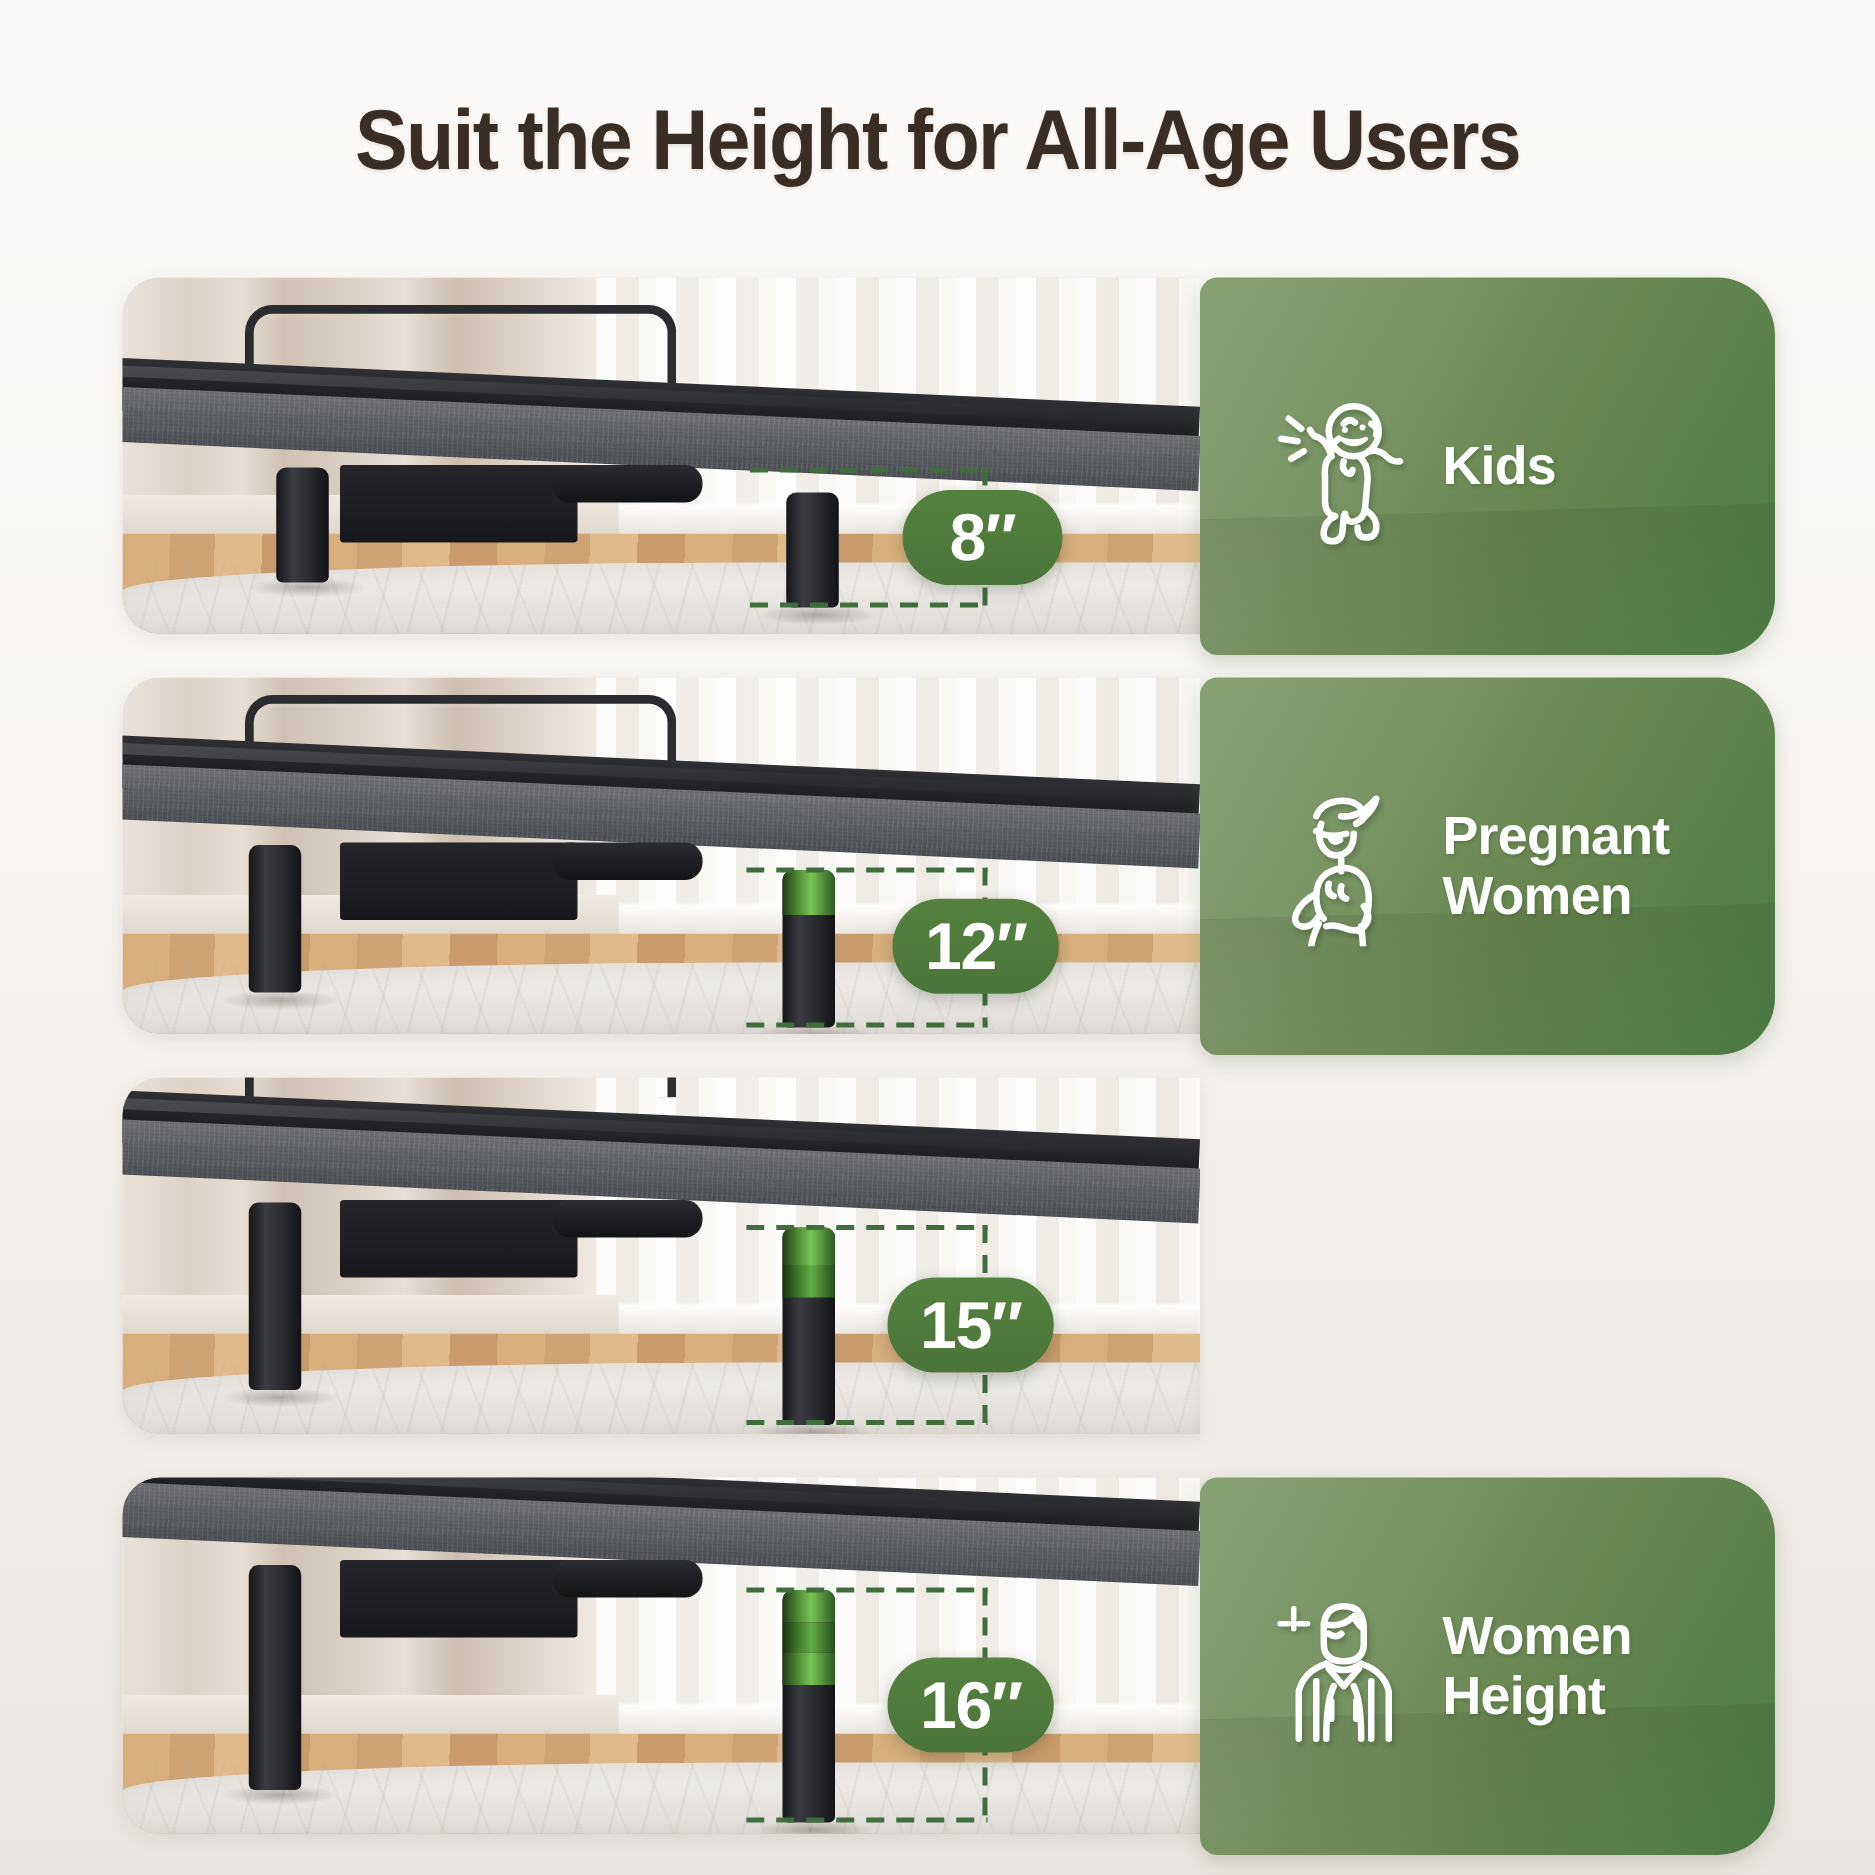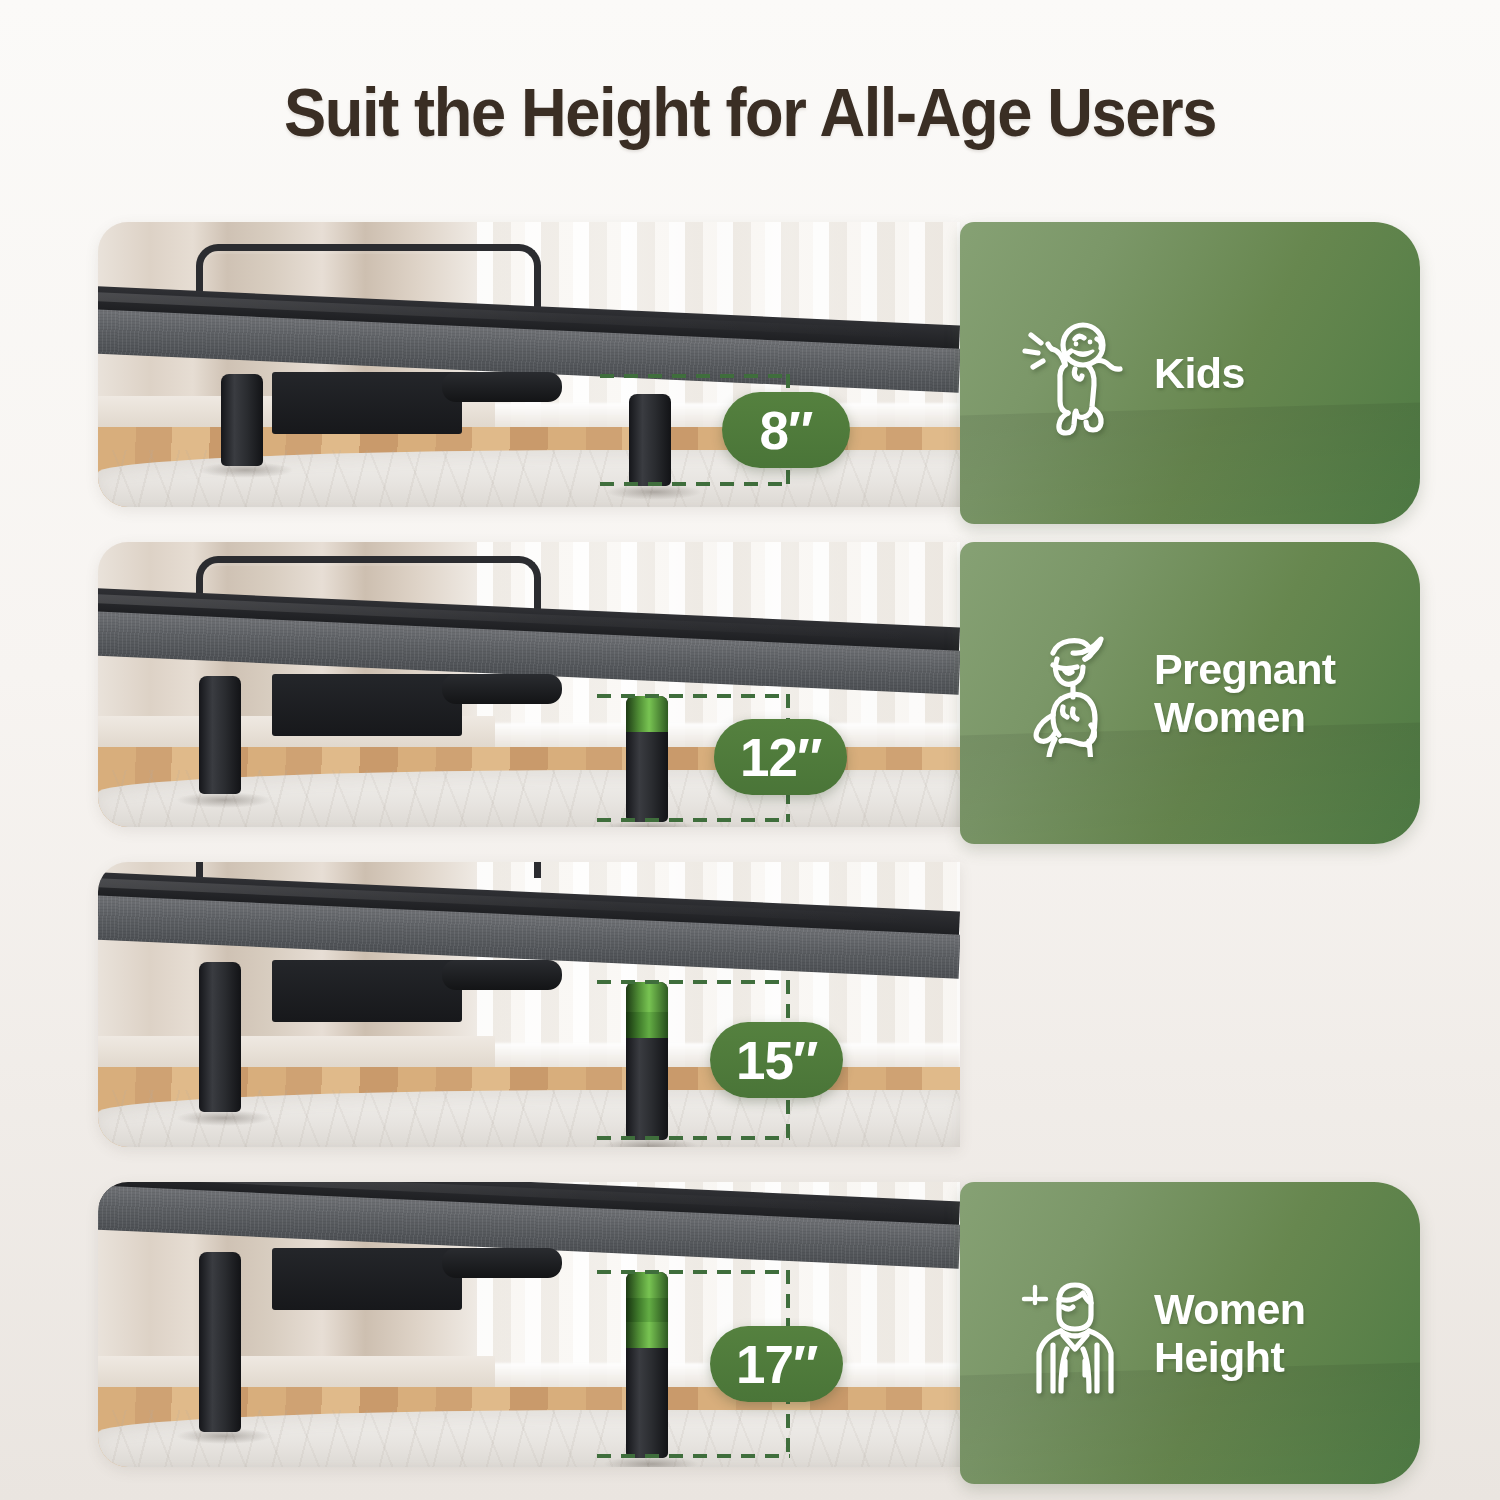--- a/index.html
+++ b/index.html
@@ -407,21 +407,21 @@
         </div>
       </div>
     </div>
 
     <div class="measure" style="left:597px; top:88px; width:193px; height:188px;">
       <div class="dash-h" style="left:0; top:0; width:193px;"></div>
       <div class="dash-h" style="left:0; bottom:0; width:193px;"></div>
       <div class="dash-v" style="right:0; top:0; height:188px;"></div>
     </div>
     <div class="badge" style="left:710px; top:144px;">
-      <span class="badge-text">17″</span>
+      <span class="badge-text">16″</span>
     </div>
 
     <div class="card">
       <div class="card-icon">
         <svg width="128" height="128" viewBox="0 0 128 128" fill="none" stroke="#ffffff" stroke-width="5.2" stroke-linecap="round" stroke-linejoin="round">
           <path d="M54 34 q0 -18 16 -18 q16 0 16 18 l0 12 q0 14 -16 14 q-16 0 -16 -14 z"></path>
           <path d="M54 30 q14 4 24 -6 q4 8 8 10"></path>
           <path d="M58 38 q6 4 10 0"></path>
           <path d="M56 62 q14 10 28 0"></path>
           <path d="M56 62 q-18 6 -22 22 l0 38"></path>

